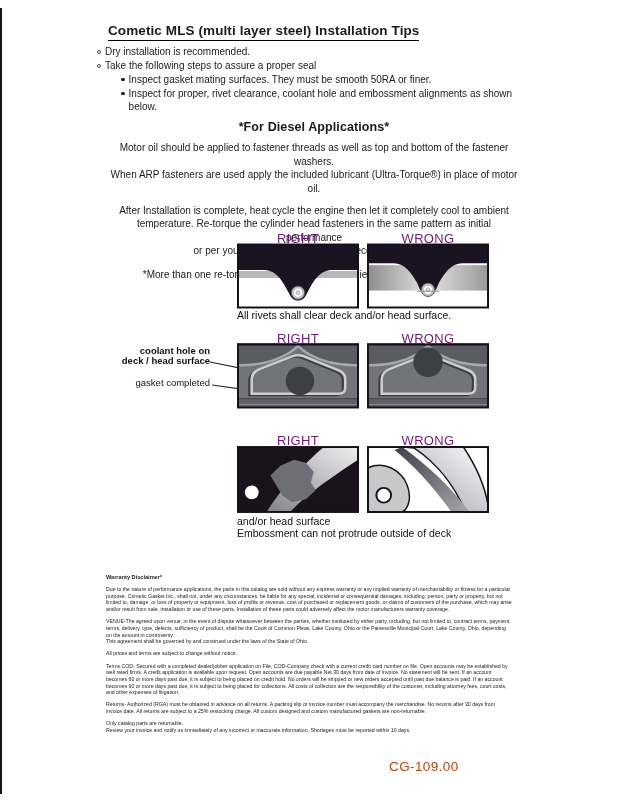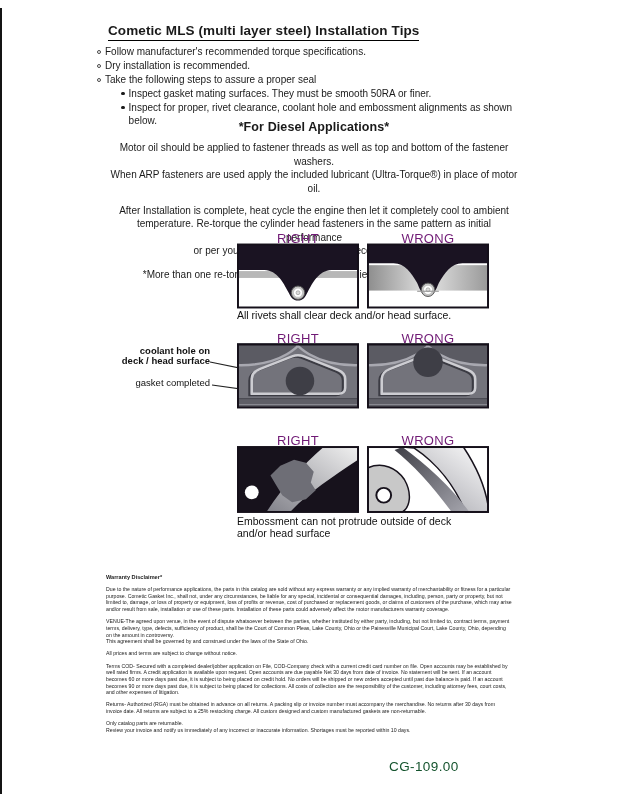--- a/index.html
+++ b/index.html
@@ -38,35 +38,31 @@
   .caption { position:absolute; font-size:10.5px; line-height:11.5px; color:#111; }
 
   .callout { position:absolute; font-size:9.5px; line-height:9.8px; text-align:right; color:#111; }
   .leader-svg { position:absolute; left:208px; top:27px; }
 
   .warranty { position:absolute; left:106px; top:574px; width:406px; font-size:5.2px; line-height:6.65px; color:#222; }
   .warranty h3 { font-size:5.6px; font-weight:bold; margin-bottom:5.5px; }
   .warranty p { margin-bottom:5.5px; }
   .warranty p.tight { margin-bottom:0; }
 
-  .doc-code { position:absolute; left:389px; top:759px; font-size:13.5px; letter-spacing:0.4px; color:#14532d; }
+  .doc-code { position:absolute; left:389px; top:759px; font-size:13.5px; letter-spacing:0.4px; color:#c2410c; }
 </style>
 </head>
 <body>
 
 <div class="page">
   <div class="edge-line"></div>
 
   <h1 class="title">Cometic MLS (multi layer steel) Installation Tips</h1>
 
   <div class="bullets">
-    <div class="bullet-row">
-      <span class="ring"></span>
-      <span>Follow manufacturer's recommended torque specifications.</span>
-    </div>
     <div class="bullet-row">
       <span class="ring"></span>
       <span>Dry installation is recommended.</span>
     </div>
     <div class="bullet-row">
       <span class="ring"></span>
       <span>Take the following steps to assure a proper seal</span>
     </div>
     <div class="bullet-row sub">
       <span class="dot"></span>
@@ -203,22 +199,22 @@
       </defs>
       <rect x="1" y="1" width="122" height="66" fill="#ffffff"></rect>
       <path d="M1,22 C16,16 30,22 38,34 C46,48 44,62 36,67 L1,67 Z" fill="#c8c8c8" stroke="#17121c" stroke-width="1.5"></path>
       <path d="M36,1 H98 C112,22 120,42 123,60 L123,67 H100 C90,42 72,18 48,2 Z" fill="url(#g-r3w1)" stroke="#17121c" stroke-width="1.5"></path>
       <path d="M36,1 C62,20 86,42 104,67 H86 C68,42 46,18 28,4 Z" fill="url(#g-r3w2)"></path>
       <circle cx="17" cy="50" r="7.5" fill="#ffffff" stroke="#17121c" stroke-width="2"></circle>
       <rect x="1" y="1" width="122" height="66" fill="none" stroke="#15101a" stroke-width="2"></rect>
     </svg>
 
     <div class="caption" style="left:237px; top:85px; width:220px;">
+      <div>and/or head surface</div>
       <div>Embossment can not protrude outside of deck</div>
-      <div>and/or head surface</div>
     </div>
   </div>
 
   <div class="warranty">
     <h3>Warranty Disclaimer*</h3>
     <p>Due to the nature of performance applications, the parts in this catalog are sold without any express warranty or any implied warranty of merchantability or fitness for a particular purpose.  Cometic Gasket Inc., shall not, under any circumstances, be liable for any special, incidental or consequential damages, including, person, party or property, but not limited to, damage, or loss of property or equipment, loss of profits or revenue, cost of purchased or replacement goods, or claims of customers of the purchase, which may arise and/or result from sale, installation or use of these parts.  Installation of these parts could adversely affect the motor manufacturers warranty coverage.</p>
     <p class="tight">VENUE-The agreed upon venue, in the event of dispute whatsoever between the parties, whether instituted by either party, including, but not limited to, contract terms, payment terms, delivery, type, defects, sufficiency of product, shall be the Court of Common Pleas, Lake County, Ohio or the Painesville Municipal Court, Lake County, Ohio, depending on the amount in controversy.</p>
     <p>This agreement shall be governed by and construed under the laws of the State of Ohio.</p>
     <p>All prices and terms are subject to change without notice.</p>
     <p>Terms COD- Secured with a completed dealer/jobber application on File, COD-Company check with a current credit card number on file.  Open accounts may be established by well rated firms.  A credit application is available upon request.  Open accounts are due payable Net 30 days from date of invoice.  No statement will be sent.  If an account becomes 60 or more days past due, it is subject to being placed on credit hold.  No orders will be shipped or new orders accepted until past due balance is paid.  If an account becomes 90 or more days past due, it is subject to being placed for collections.  All costs of collection are the responsibility of the customer, including attorney fees, court costs, and other expenses of litigation.</p>

